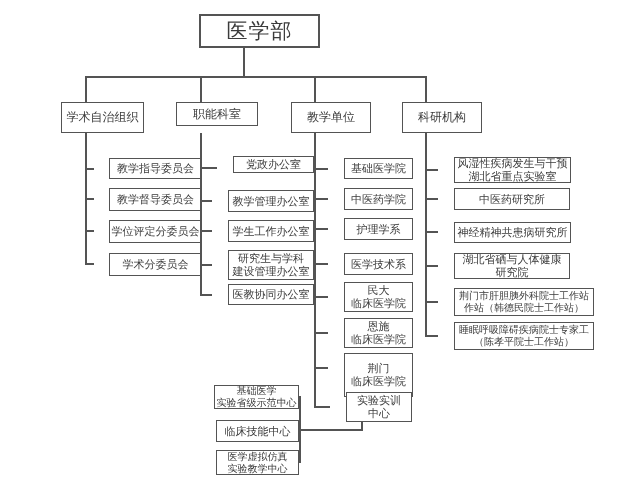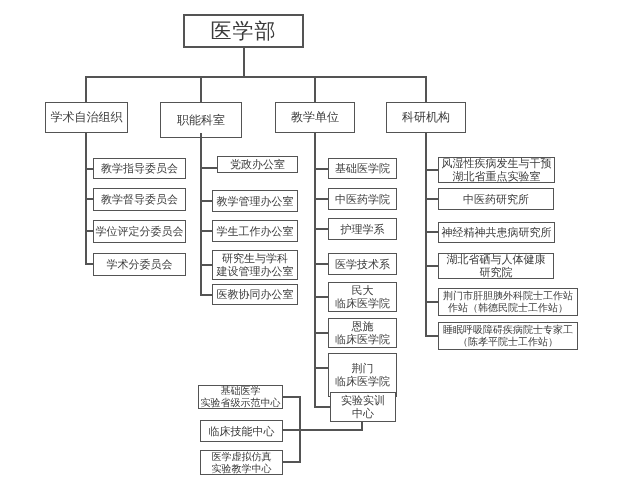--- a/index.html
+++ b/index.html
@@ -17,20 +17,21 @@
     border:1.5px solid #545454;
     display:flex;
     align-items:center;
     justify-content:center;
     text-align:center;
     white-space:pre-line;
     color:#3b3b3b;
     font-size:11px;
     line-height:1.18;
     padding:0 1px;
+    margin-left:16px;
   }
   .root{font-size:21px;letter-spacing:1px;border-width:2px;}
   .branch{font-size:12px;}
   .fs105{font-size:11px;}
   .fs10{font-size:10px;}
   .line{position:absolute;background:#545454;}
 </style>
 </head>
 <body>
 
@@ -39,21 +40,21 @@
   <div class="node root" style="left:183px;top:14px;width:121px;height:34px">医学部</div>
 
   <div class="line" style="left:243px;top:48px;width:2px;height:28px"></div>
   <div class="line" style="left:85px;top:76px;width:342px;height:2px"></div>
   <div class="line" style="left:85px;top:76px;width:2px;height:26px"></div>
   <div class="line" style="left:200px;top:76px;width:2px;height:26px"></div>
   <div class="line" style="left:314px;top:76px;width:2px;height:26px"></div>
   <div class="line" style="left:425px;top:76px;width:2px;height:26px"></div>
 
   <div class="node branch" style="left:45px;top:102px;width:83px;height:31px">学术自治组织</div>
-  <div class="node branch" style="left:160px;top:102px;width:82px;height:36px">职能科室</div>
+  <div class="node branch" style="left:160px;top:102px;width:82px;height:24px">职能科室</div>
   <div class="node branch" style="left:275px;top:102px;width:80px;height:31px">教学单位</div>
   <div class="node branch" style="left:386px;top:102px;width:80px;height:31px">科研机构</div>
 
   <div class="line" style="left:85px;top:133px;width:2px;height:132px"></div>
   <div class="line" style="left:85px;top:168px;width:9px;height:2px"></div>
   <div class="line" style="left:85px;top:198px;width:9px;height:2px"></div>
   <div class="line" style="left:85px;top:230px;width:9px;height:2px"></div>
   <div class="line" style="left:85px;top:263px;width:9px;height:2px"></div>
   <div class="node" style="left:93px;top:158px;width:93px;height:21px">教学指导委员会</div>
   <div class="node" style="left:93px;top:188px;width:93px;height:23px">教学督导委员会</div>

